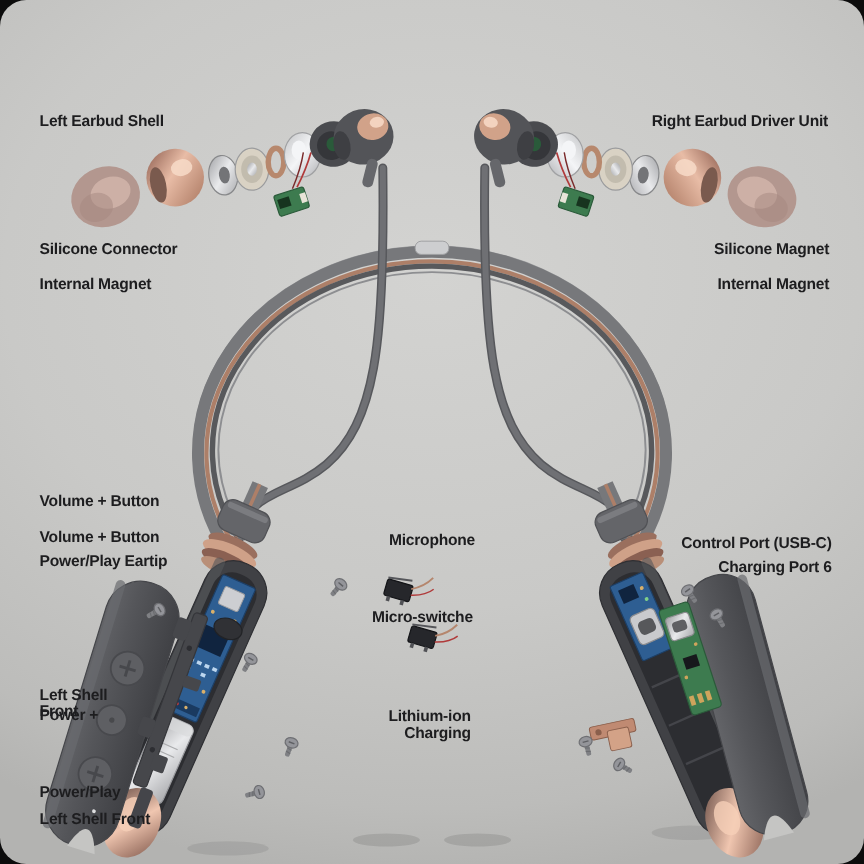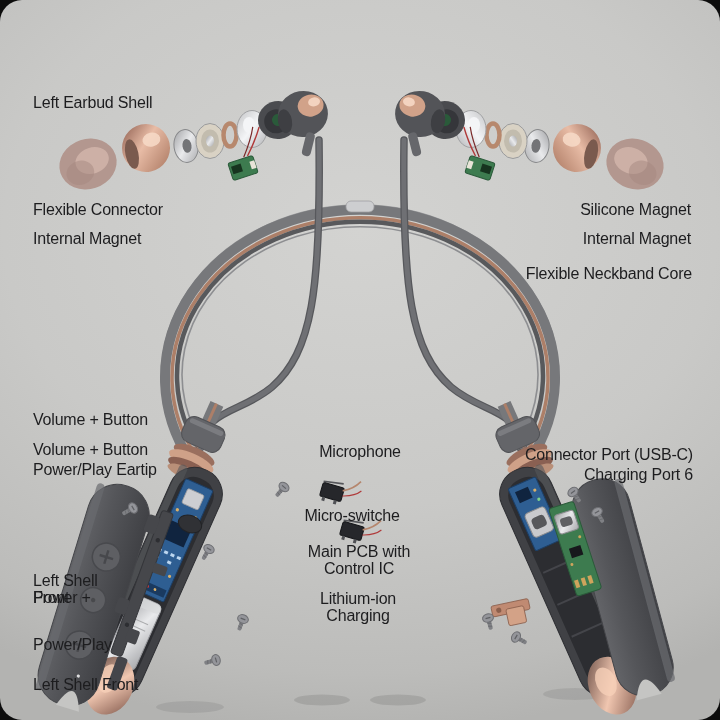--- a/index.html
+++ b/index.html
@@ -8,26 +8,26 @@
     font-family:"Liberation Sans",sans-serif;
     overflow:hidden;
   }
   #scene{
     position:relative;width:720px;height:720px;
     border-radius:22px;overflow:hidden;
     background:radial-gradient(ellipse 90% 70% at 50% 32%, #d3d3d1 0%, #c9c9c7 55%, #bcbcba 88%, #b3b3b1 100%);
   }
   .label{
     position:absolute;
-    font-size:16px;font-weight:400;letter-spacing:-0.2px;
+    font-size:13px;font-weight:700;letter-spacing:-0.2px;
     color:#1d1d1f;line-height:1.07;white-space:pre-line;
     z-index:5;
   }
   .label.right{text-align:right;}
-  .label.center{transform:translateX(-50%);text-align:center;}
+  .label.center{transform:translateX(-50%);text-align:right;}
   svg{position:absolute;left:0;top:0;z-index:1;}
 </style>
 </head>
 <body>
 
 <div id="scene">
 
   <svg width="720" height="720" viewBox="0 0 720 720">
     <defs>
       <linearGradient id="copper" x1="0" y1="0" x2="1" y2="1">
@@ -289,36 +289,34 @@
       <use href="#screw-def" transform="translate(243,619) rotate(20)"></use>
       <use href="#screw-def" transform="translate(216,660) rotate(75)"></use>
       <use href="#screw-def" transform="translate(573,492) rotate(-35)"></use>
       <use href="#screw-def" transform="translate(597,512) rotate(-30)"></use>
       <use href="#screw-def" transform="translate(488,618) rotate(-15)"></use>
       <use href="#screw-def" transform="translate(516,637) rotate(-60)"></use>
     </g>
   </svg>
 
   <div class="label" style="left:33px;top:94px">Left Earbud Shell</div>
-  <div class="label" style="left:33px;top:201px">Flexible Connector</div>
+  <div class="label" style="left:33px;top:201px">Silicone Connector</div>
   <div class="label" style="left:33px;top:230px">Internal Magnet</div>
   <div class="label" style="left:33px;top:411px">Volume + Button</div>
   <div class="label" style="left:33px;top:441px">Volume + Button</div>
   <div class="label" style="left:33px;top:461px">Power/Play Eartip</div>
   <div class="label" style="left:33px;top:572px">Left Shell
 Front</div>
   <div class="label" style="left:33px;top:589px">Power +</div>
-  <div class="label" style="left:33px;top:636px">Power/Play</div>
+  <div class="label" style="left:33px;top:653px">Power/Play</div>
   <div class="label" style="left:33px;top:676px">Left Shell Front</div>
 
+  <div class="label right" style="right:30px;top:94px">Right Earbud Driver Unit</div>
   <div class="label right" style="right:29px;top:201px">Silicone Magnet</div>
   <div class="label right" style="right:29px;top:230px">Internal Magnet</div>
-  <div class="label right" style="right:28px;top:265px">Flexible Neckband Core</div>
-  <div class="label right" style="right:27px;top:446px">Connector Port (USB-C)</div>
+  <div class="label right" style="right:27px;top:446px">Control Port (USB-C)</div>
   <div class="label right" style="right:27px;top:466px">Charging Port 6</div>
 
   <div class="label center" style="left:360px;top:443px">Microphone</div>
   <div class="label center" style="left:352px;top:507px">Micro-switche</div>
-  <div class="label center" style="left:359px;top:543px">Main PCB with
-Control IC</div>
   <div class="label center" style="left:358px;top:590px">Lithium-ion
 Charging</div>
 </div>
 
 </body></html>

